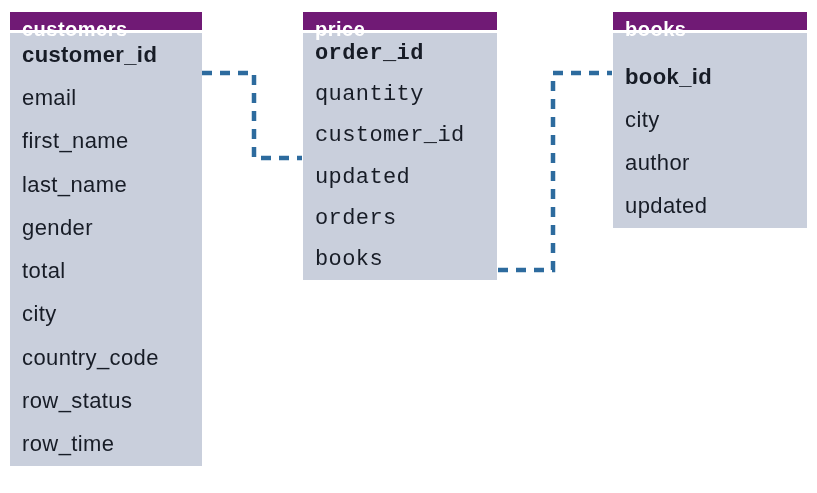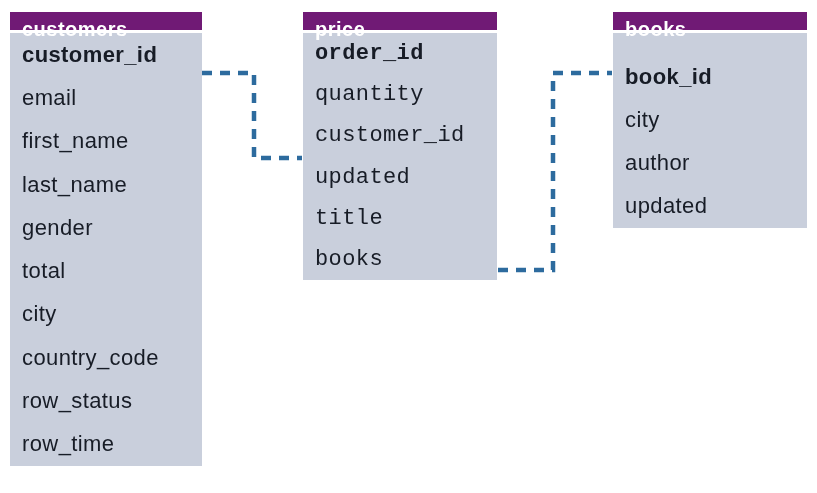--- a/index.html
+++ b/index.html
@@ -95,21 +95,21 @@
 
   <div class="table orders">
     <div class="thead">
       <span>price</span>
     </div>
     <div class="tbody">
       <div class="row pk">order_id</div>
       <div class="row">quantity</div>
       <div class="row">customer_id</div>
       <div class="row">updated</div>
-      <div class="row">title</div>
+      <div class="row">orders</div>
       <div class="row">books</div>
     </div>
   </div>
 
   <div class="table books">
     <div class="thead">
       <span>books</span>
     </div>
     <div class="tbody">
       <div class="row pk">book_id</div>

